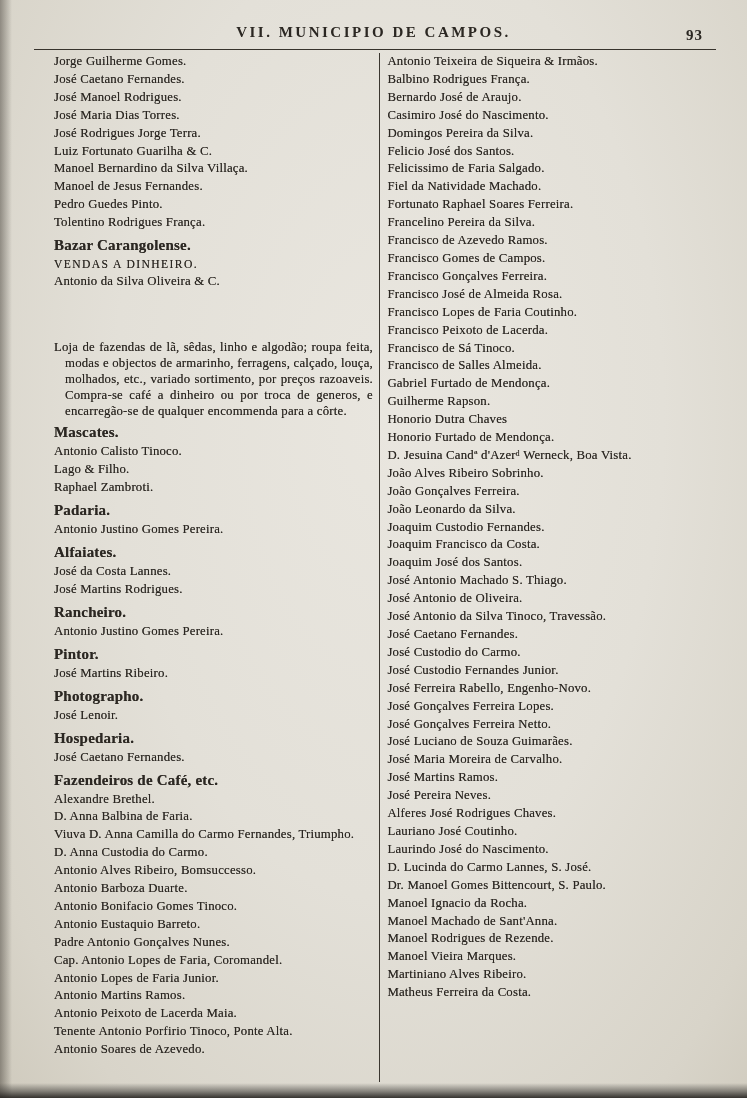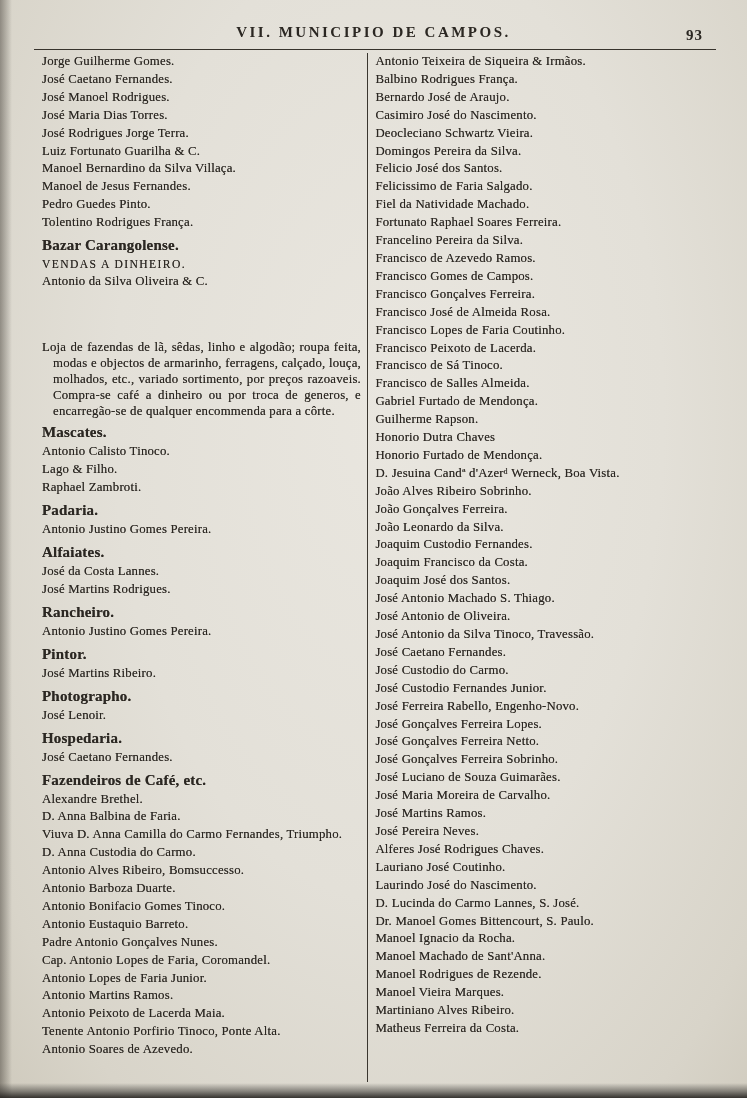--- a/index.html
+++ b/index.html
@@ -30,21 +30,21 @@
   }
   .page-number {
     position: absolute; top: 27px; right: 44px;
     font-size: 15px; font-weight: bold; letter-spacing: 1px;
   }
   .header-rule {
     position: absolute; top: 49px; left: 34px; width: 682px;
     border-top: 1.6px solid #37332c;
   }
   .columns {
-    position: absolute; top: 53px; left: 42px; width: 684px; bottom: 16px;
+    position: absolute; top: 53px; left: 54px; width: 684px; bottom: 16px;
     display: flex;
   }
   .col-left  { width: 319px; padding-right: 6px; }
   .divider   { width: 1.4px; background: #3a362f; }
   .col-right { flex: 1; padding-left: 7px; }
 
   .row {
     font-size: 12.8px; line-height: 17.9px; letter-spacing: 0.2px;
     text-shadow: 0 0 0.6px rgba(43,39,34,0.65);
   }
@@ -109,21 +109,20 @@
         <div class="row entry">Antonio Peixoto de Lacerda Maia.</div>
         <div class="row entry">Tenente Antonio Porfirio Tinoco, Ponte Alta.</div>
         <div class="row entry">Antonio Soares de Azevedo.</div>
       </section>
     <div class="divider"></div>
     <section class="col-right" id="right-column">
         <div class="row entry">Antonio Teixeira de Siqueira &amp; Irmãos.</div>
         <div class="row entry">Balbino Rodrigues França.</div>
         <div class="row entry">Bernardo José de Araujo.</div>
         <div class="row entry">Casimiro José do Nascimento.</div>
-        <div class="row entry">Deocleciano Schwartz Vieira.</div>
         <div class="row entry">Domingos Pereira da Silva.</div>
         <div class="row entry">Felicio José dos Santos.</div>
         <div class="row entry">Felicissimo de Faria Salgado.</div>
         <div class="row entry">Fiel da Natividade Machado.</div>
         <div class="row entry">Fortunato Raphael Soares Ferreira.</div>
         <div class="row entry">Francelino Pereira da Silva.</div>
         <div class="row entry">Francisco de Azevedo Ramos.</div>
         <div class="row entry">Francisco Gomes de Campos.</div>
         <div class="row entry">Francisco Gonçalves Ferreira.</div>
         <div class="row entry">Francisco José de Almeida Rosa.</div>
@@ -144,21 +143,20 @@
         <div class="row entry">Joaquim José dos Santos.</div>
         <div class="row entry">José Antonio Machado S. Thiago.</div>
         <div class="row entry">José Antonio de Oliveira.</div>
         <div class="row entry">José Antonio da Silva Tinoco, Travessão.</div>
         <div class="row entry">José Caetano Fernandes.</div>
         <div class="row entry">José Custodio do Carmo.</div>
         <div class="row entry">José Custodio Fernandes Junior.</div>
         <div class="row entry">José Ferreira Rabello, Engenho-Novo.</div>
         <div class="row entry">José Gonçalves Ferreira Lopes.</div>
         <div class="row entry">José Gonçalves Ferreira Netto.</div>
-        <div class="row entry">José Gonçalves Ferreira Sobrinho.</div>
         <div class="row entry">José Luciano de Souza Guimarães.</div>
         <div class="row entry">José Maria Moreira de Carvalho.</div>
         <div class="row entry">José Martins Ramos.</div>
         <div class="row entry">José Pereira Neves.</div>
         <div class="row entry">Alferes José Rodrigues Chaves.</div>
         <div class="row entry">Lauriano José Coutinho.</div>
         <div class="row entry">Laurindo José do Nascimento.</div>
         <div class="row entry">D. Lucinda do Carmo Lannes, S. José.</div>
         <div class="row entry">Dr. Manoel Gomes Bittencourt, S. Paulo.</div>
         <div class="row entry">Manoel Ignacio da Rocha.</div>

